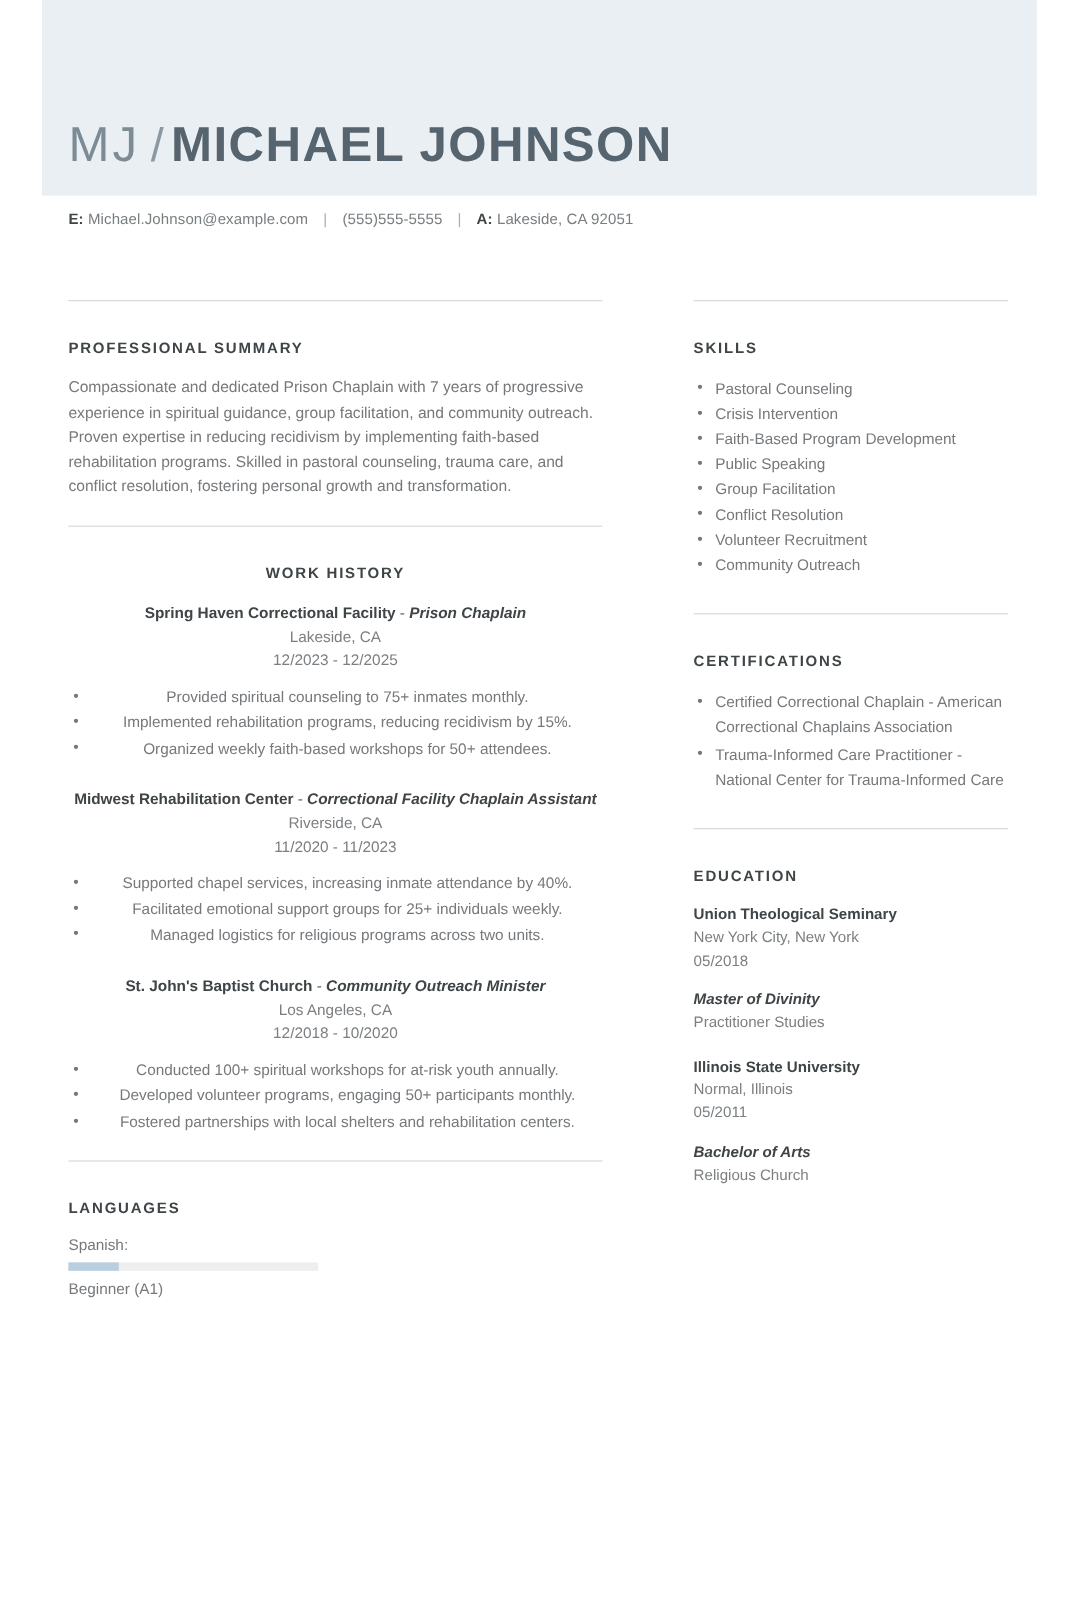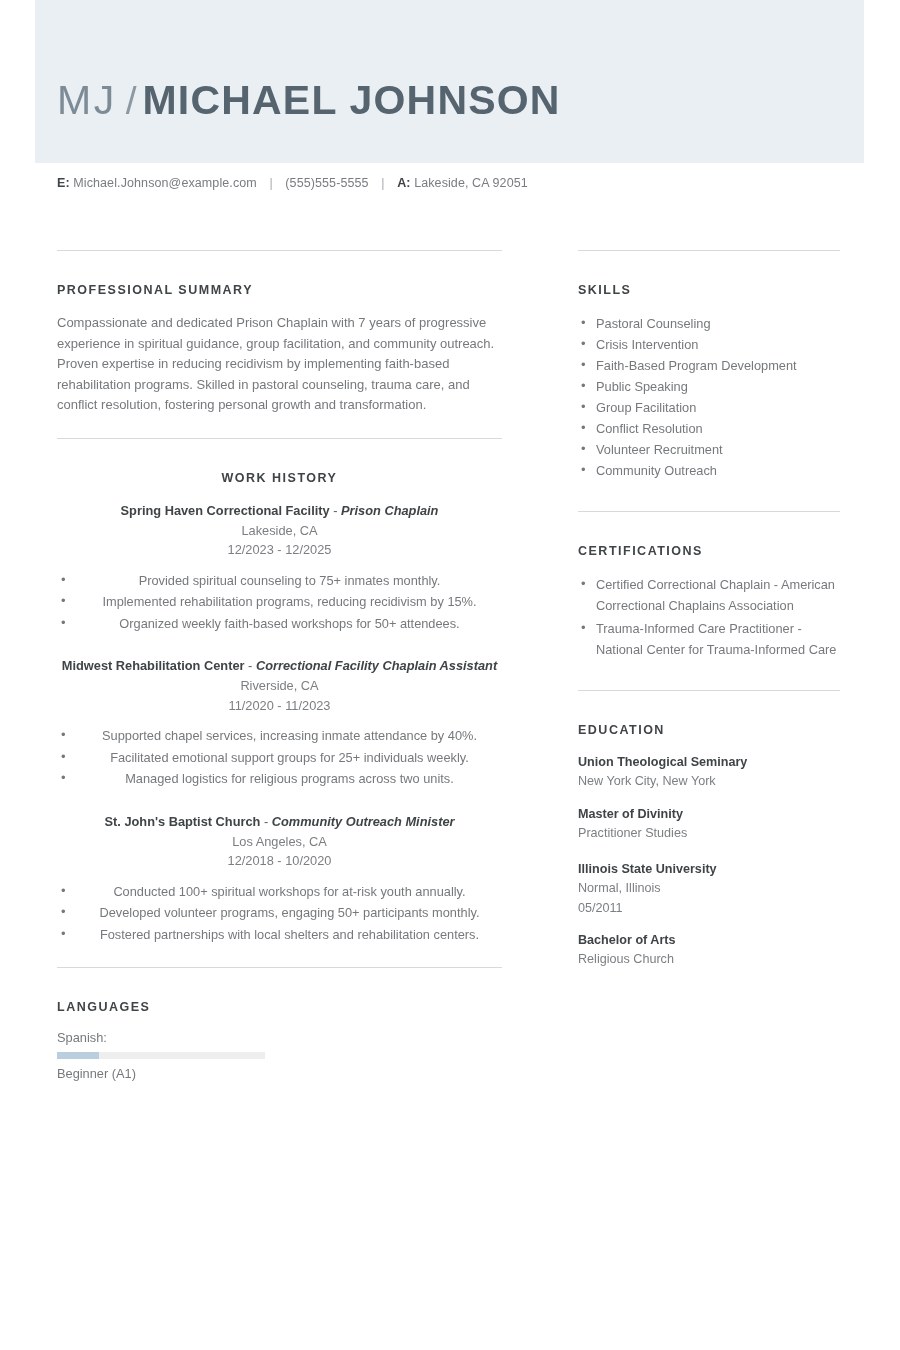--- a/index.html
+++ b/index.html
@@ -23,21 +23,21 @@
     left: 35px;
     top: 0;
     width: 829px;
     height: 163px;
     background: #eaeff3;
   }
 
   .name-line {
     position: absolute;
     left: 57px;
-    top: 80px;
+    top: 100px;
     white-space: nowrap;
     line-height: 1;
   }
 
   .initials {
     font-size: 41px;
     font-weight: 300;
     letter-spacing: 2.5px;
     color: #7c8b95;
   }
@@ -182,20 +182,21 @@
     line-height: 19px;
   }
   .edu-loc, .edu-date, .edu-field {
     font-size: 12.6px;
     color: #7b7f82;
     line-height: 19.5px;
   }
   .edu-degree {
     font-size: 12.6px;
     font-weight: bold;
+    font-style: italic;
     color: #3f4447;
     line-height: 19px;
     margin-top: 13px;
   }
 
   
   .lang-grid {
     display: flex;
     gap: 24px;
     margin-top: 16px;
@@ -334,20 +335,21 @@
       </ul>
   </div>
 
   <div class="section" style="margin-top:30px;">
     <div class="rule"></div>
     <div class="sec-title">EDUCATION</div>
     <div id="edu-container">
   <div class="edu-block">
     <div class="edu-school">Union Theological Seminary</div>
     <div class="edu-loc">New York City, New York</div>
+    <div class="edu-date">05/2018</div>
     <div class="edu-degree">Master of Divinity</div>
     <div class="edu-field">Practitioner Studies</div>
   </div>
   <div class="edu-block">
     <div class="edu-school">Illinois State University</div>
     <div class="edu-loc">Normal, Illinois</div>
     <div class="edu-date">05/2011</div>
     <div class="edu-degree">Bachelor of Arts</div>
     <div class="edu-field">Religious Church</div>
   </div>

